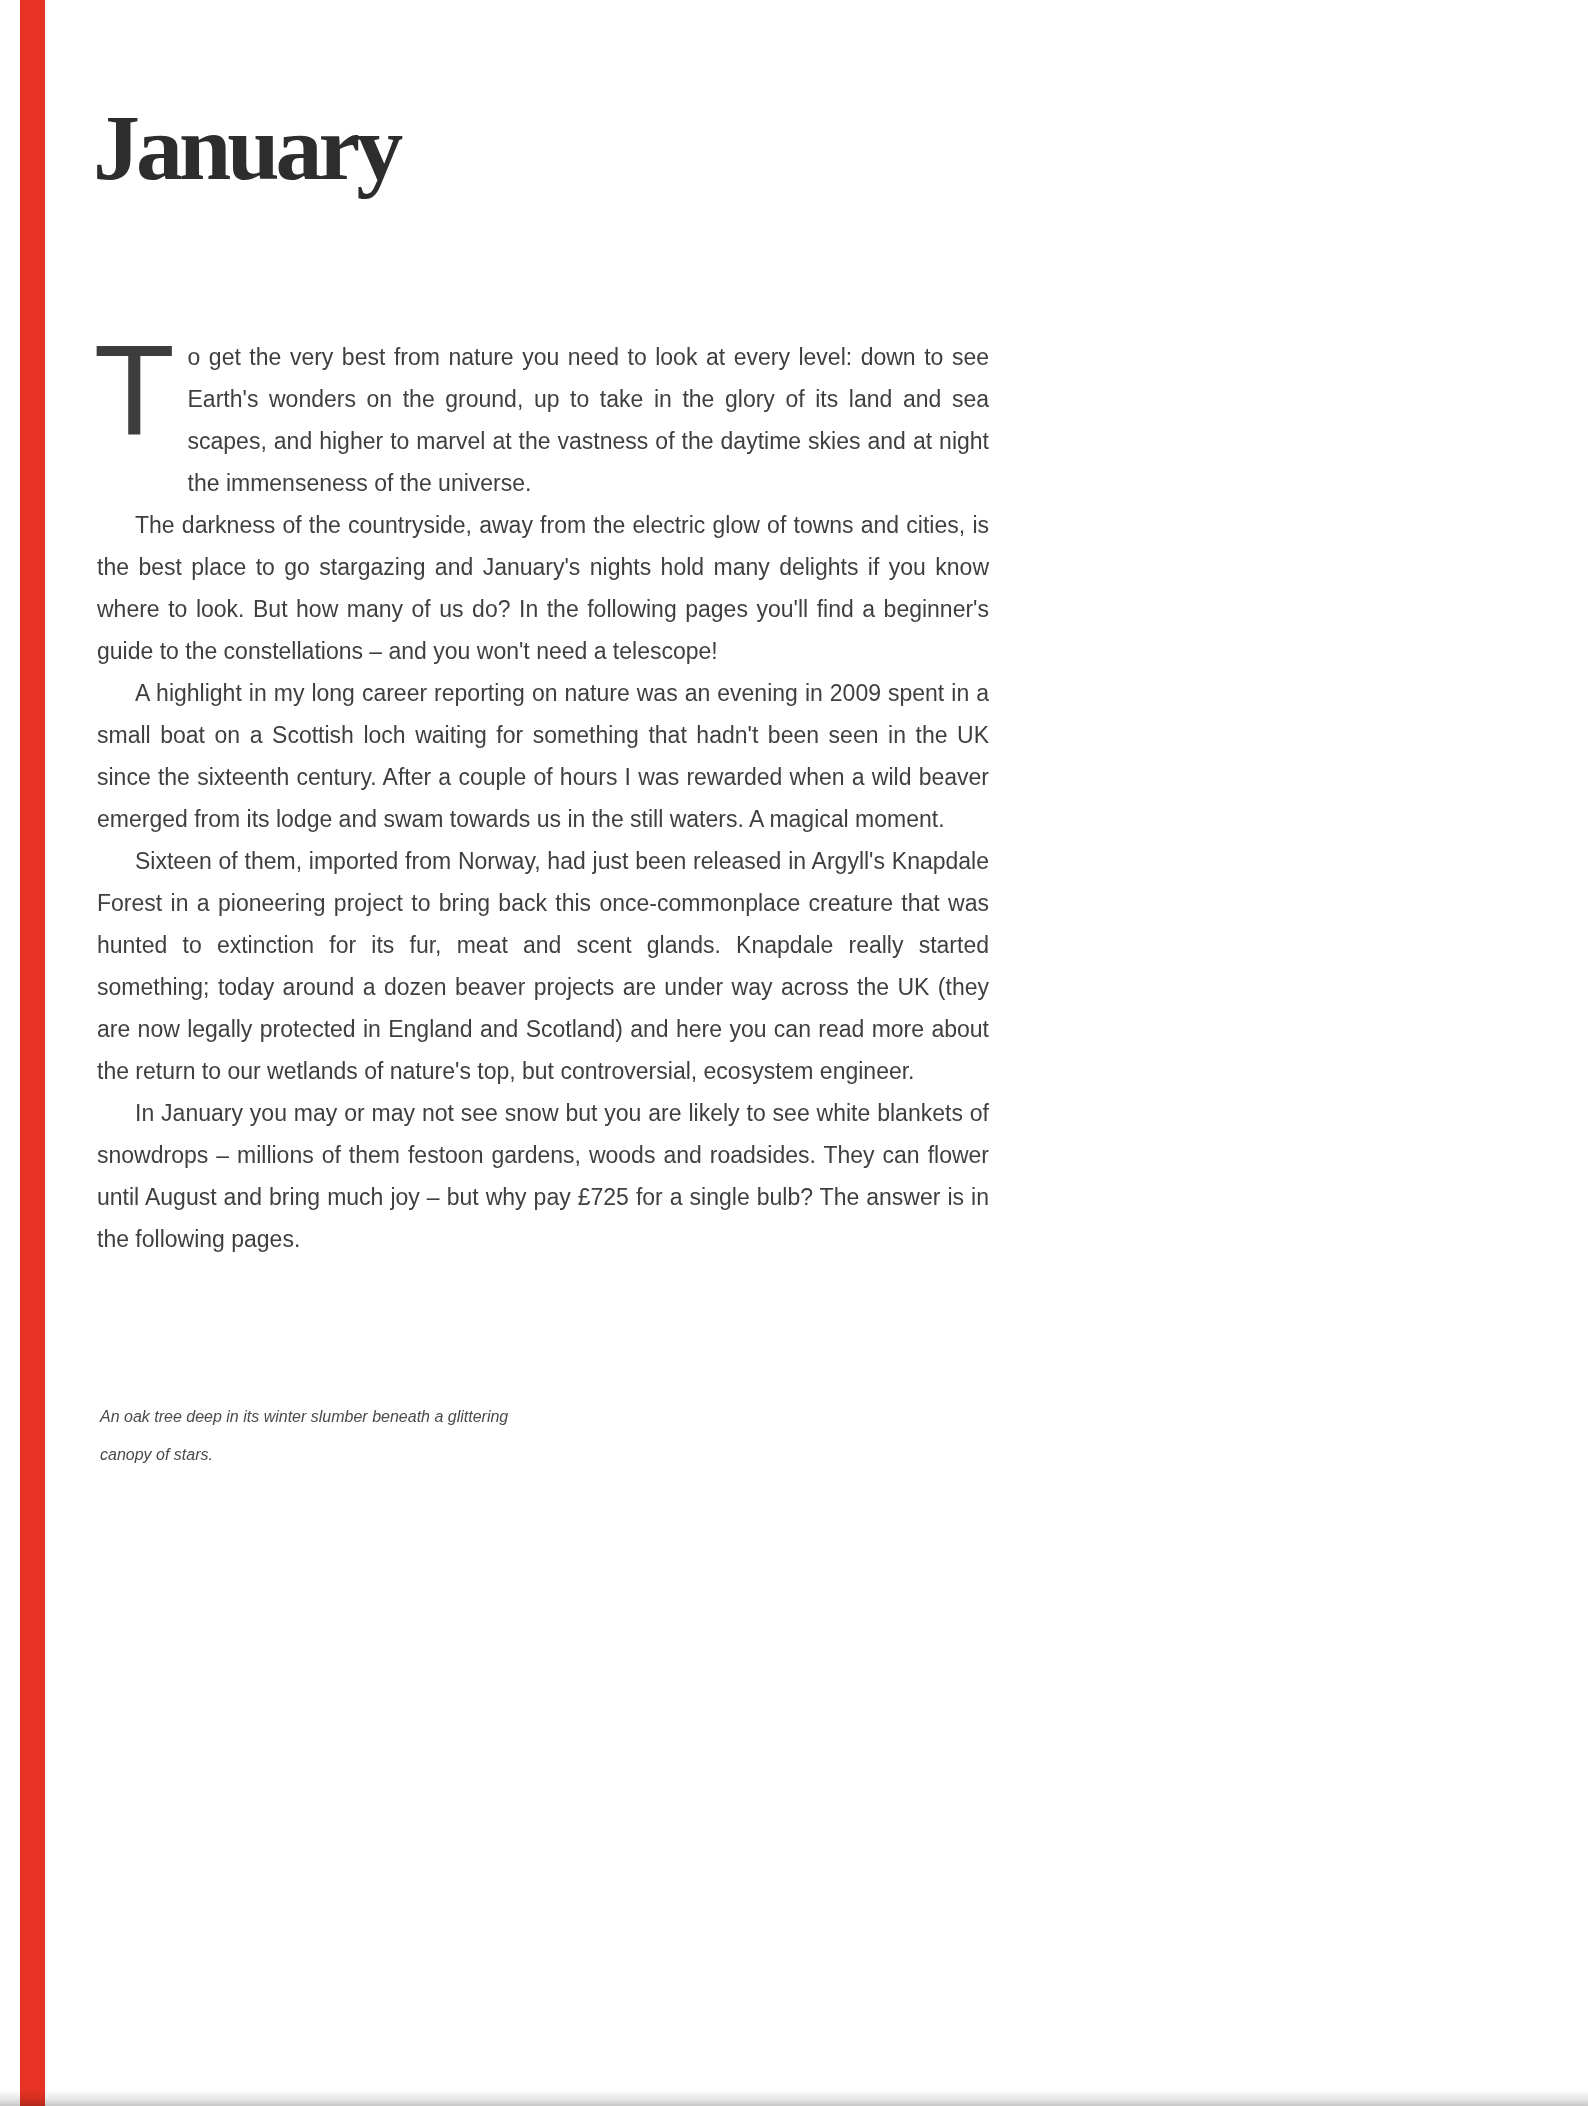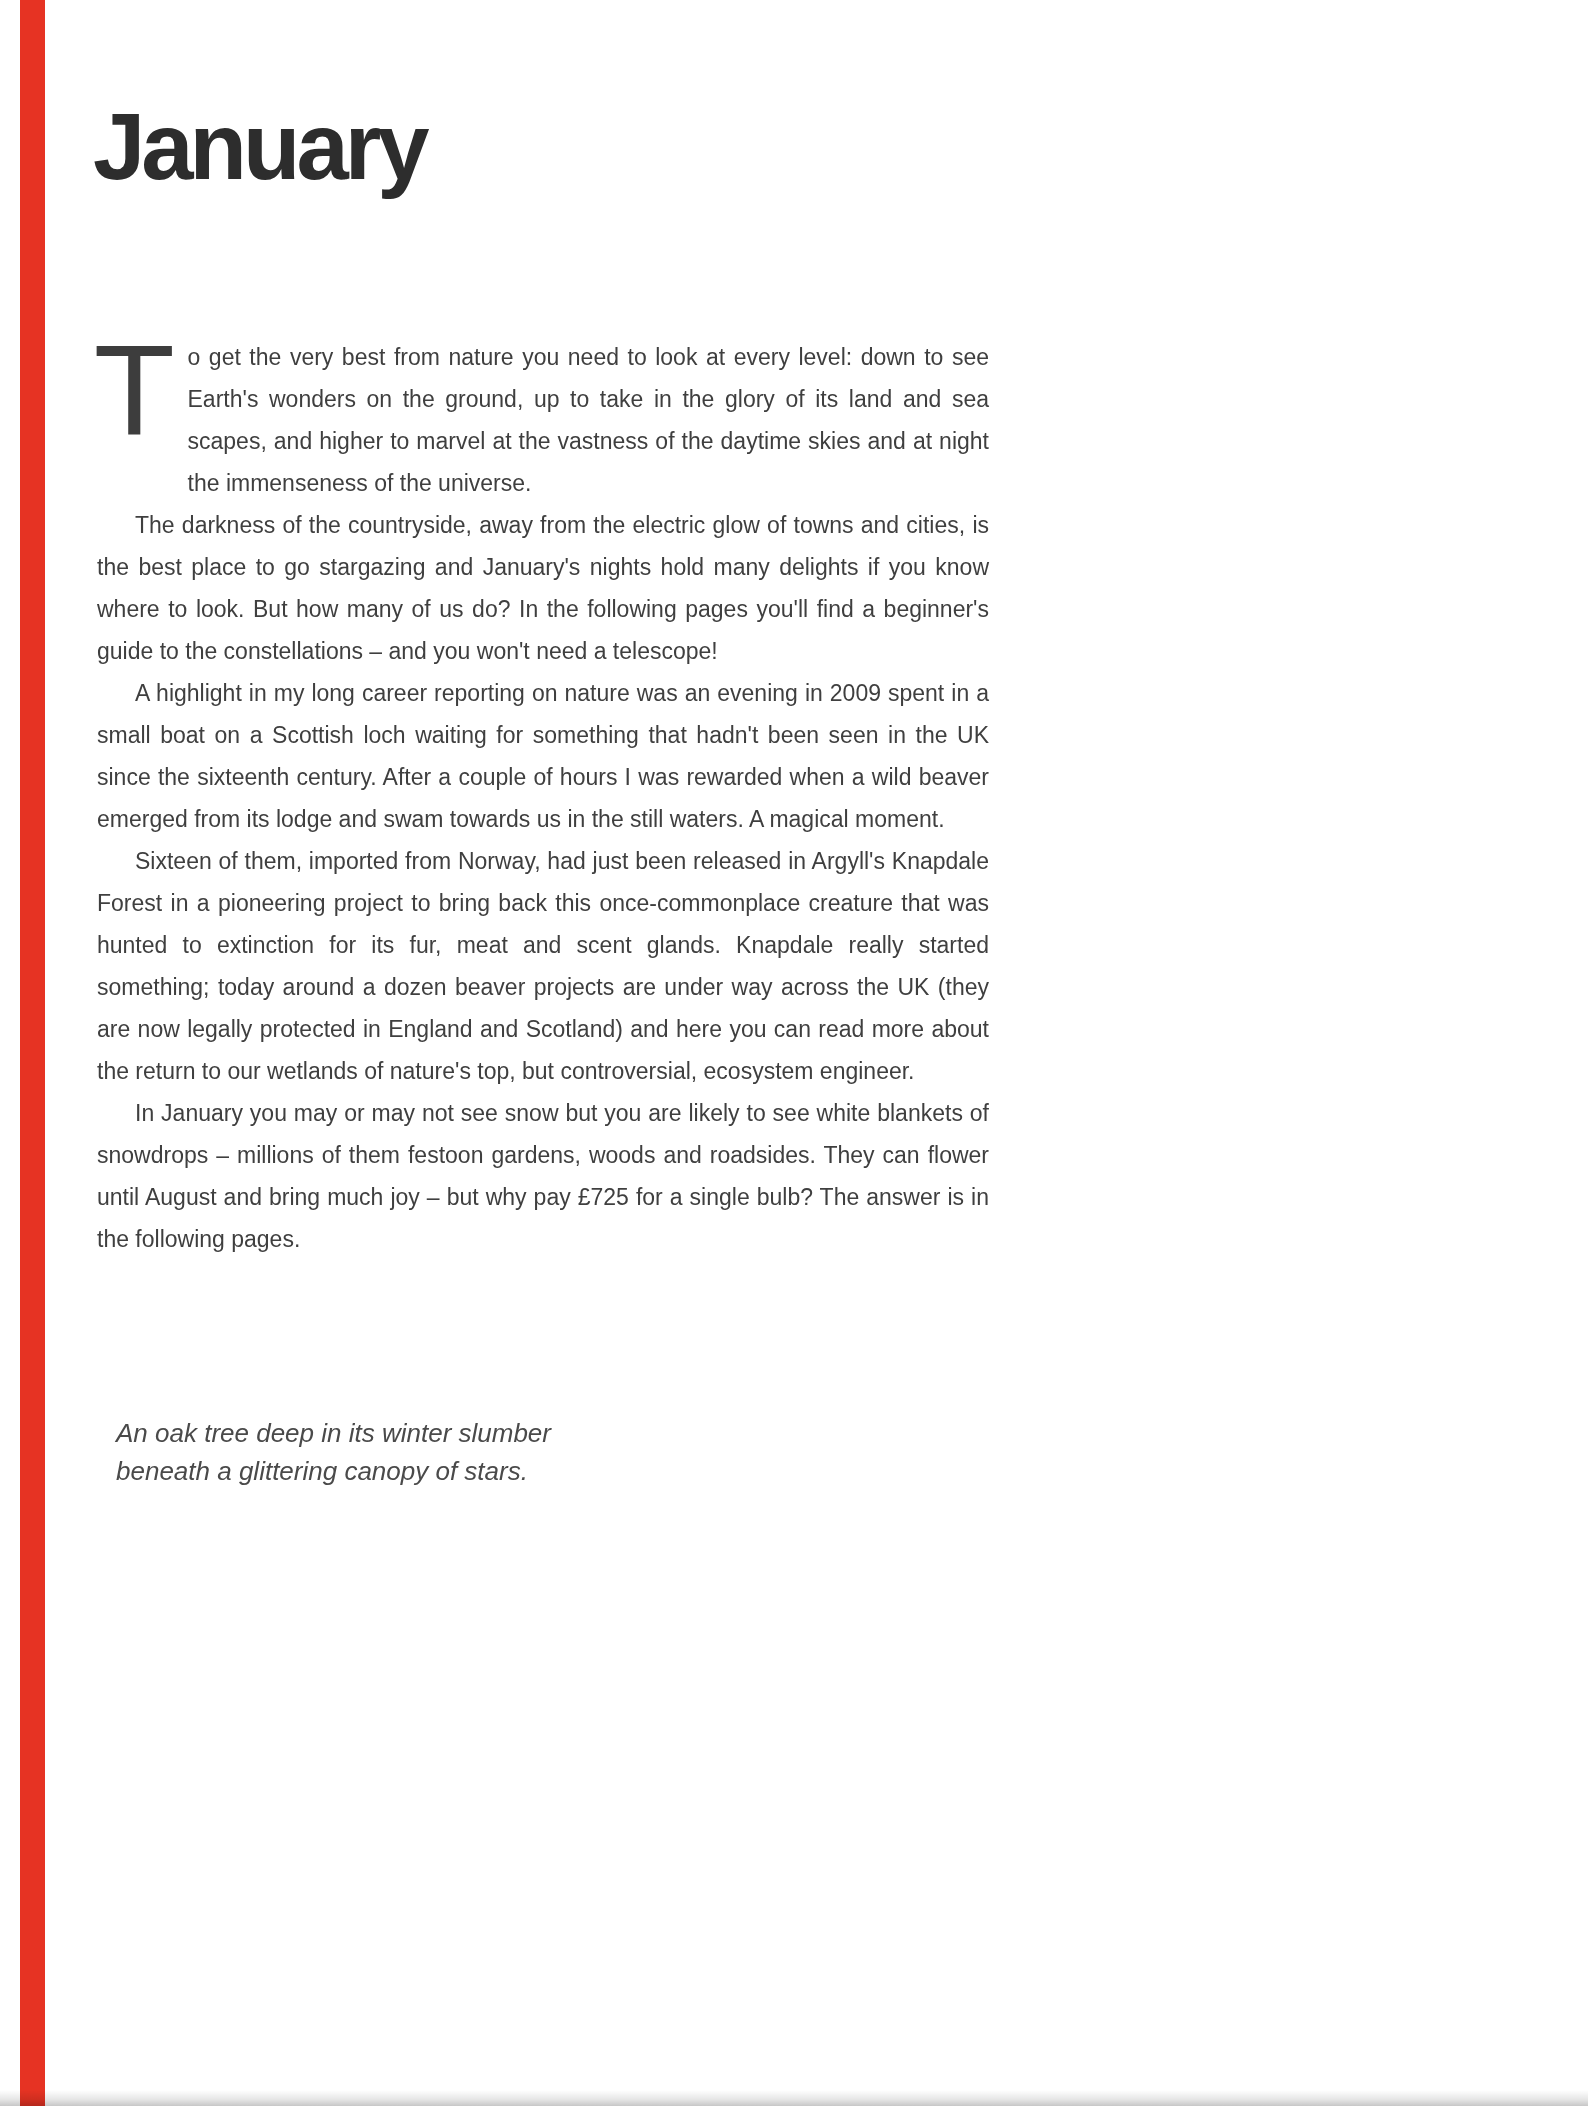--- a/index.html
+++ b/index.html
@@ -27,21 +27,21 @@
     top:0;
     width:25px;
     height:100%;
     background:var(--accent);
   }
   .chapter-title{
     position:absolute;
     left:93px;
     top:98px;
     margin:0;
-    font-family:Liberation Sans, sans-serif;
+    font-family:Liberation Serif, serif;
     font-weight:800;
     font-size:94px;
     line-height:1.05;
     letter-spacing:-4px;
     color:var(--title-ink);
   }
   .body-copy{
     position:absolute;
     left:97px;
     top:336px;
@@ -66,23 +66,23 @@
     line-height:104px;
     height:124px;
     margin:4px 16px 0 0;
     color:#3d3d3d;
   }
   .photo-caption{
     position:absolute;
     left:100px;
     top:1398px;
     width:458px;
-    margin:16px;
+    margin:0;
     font-style:italic;
-    font-size:26px;
+    font-size:16px;
     line-height:38px;
     color:#4a4a4a;
   }
   .page-edge-shadow{
     position:absolute;
     left:0;
     right:0;
     bottom:0;
     height:16px;
     background:linear-gradient(to bottom, rgba(0,0,0,0) 0%, rgba(0,0,0,0.10) 60%, rgba(0,0,0,0.22) 100%);

